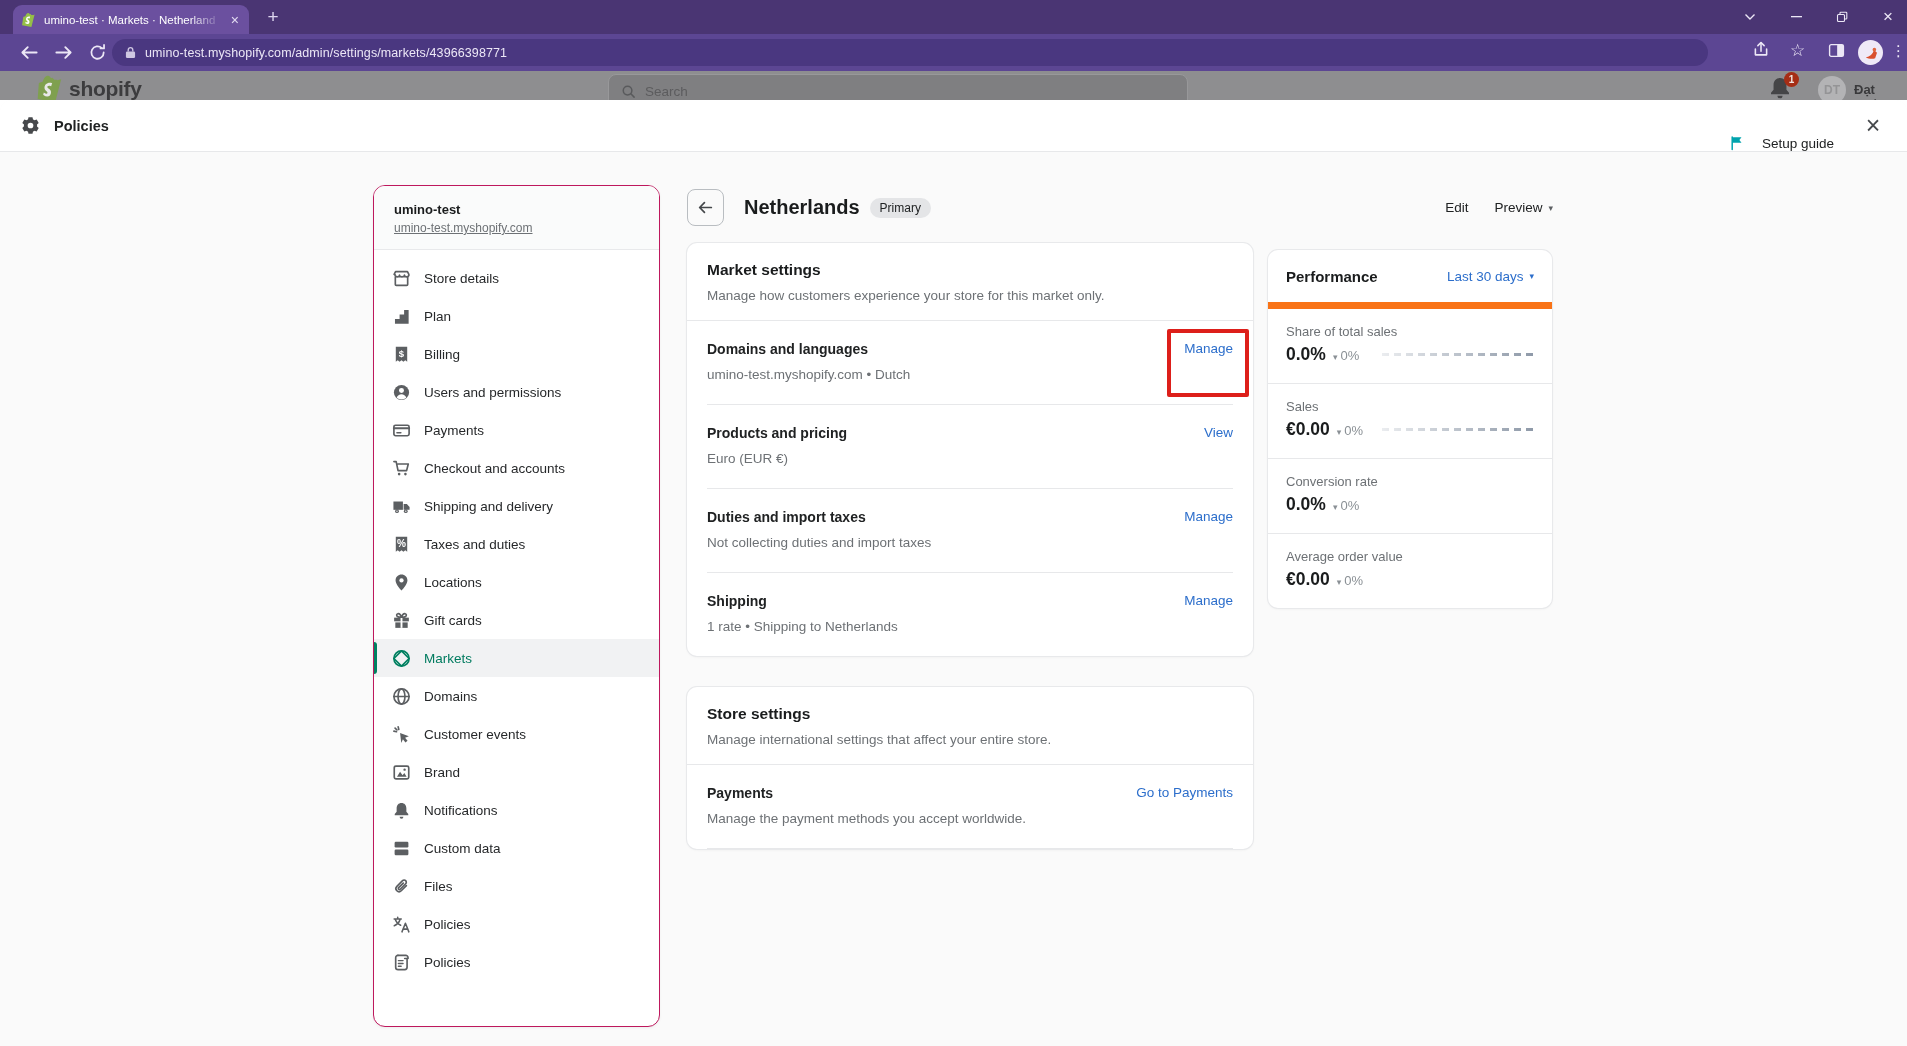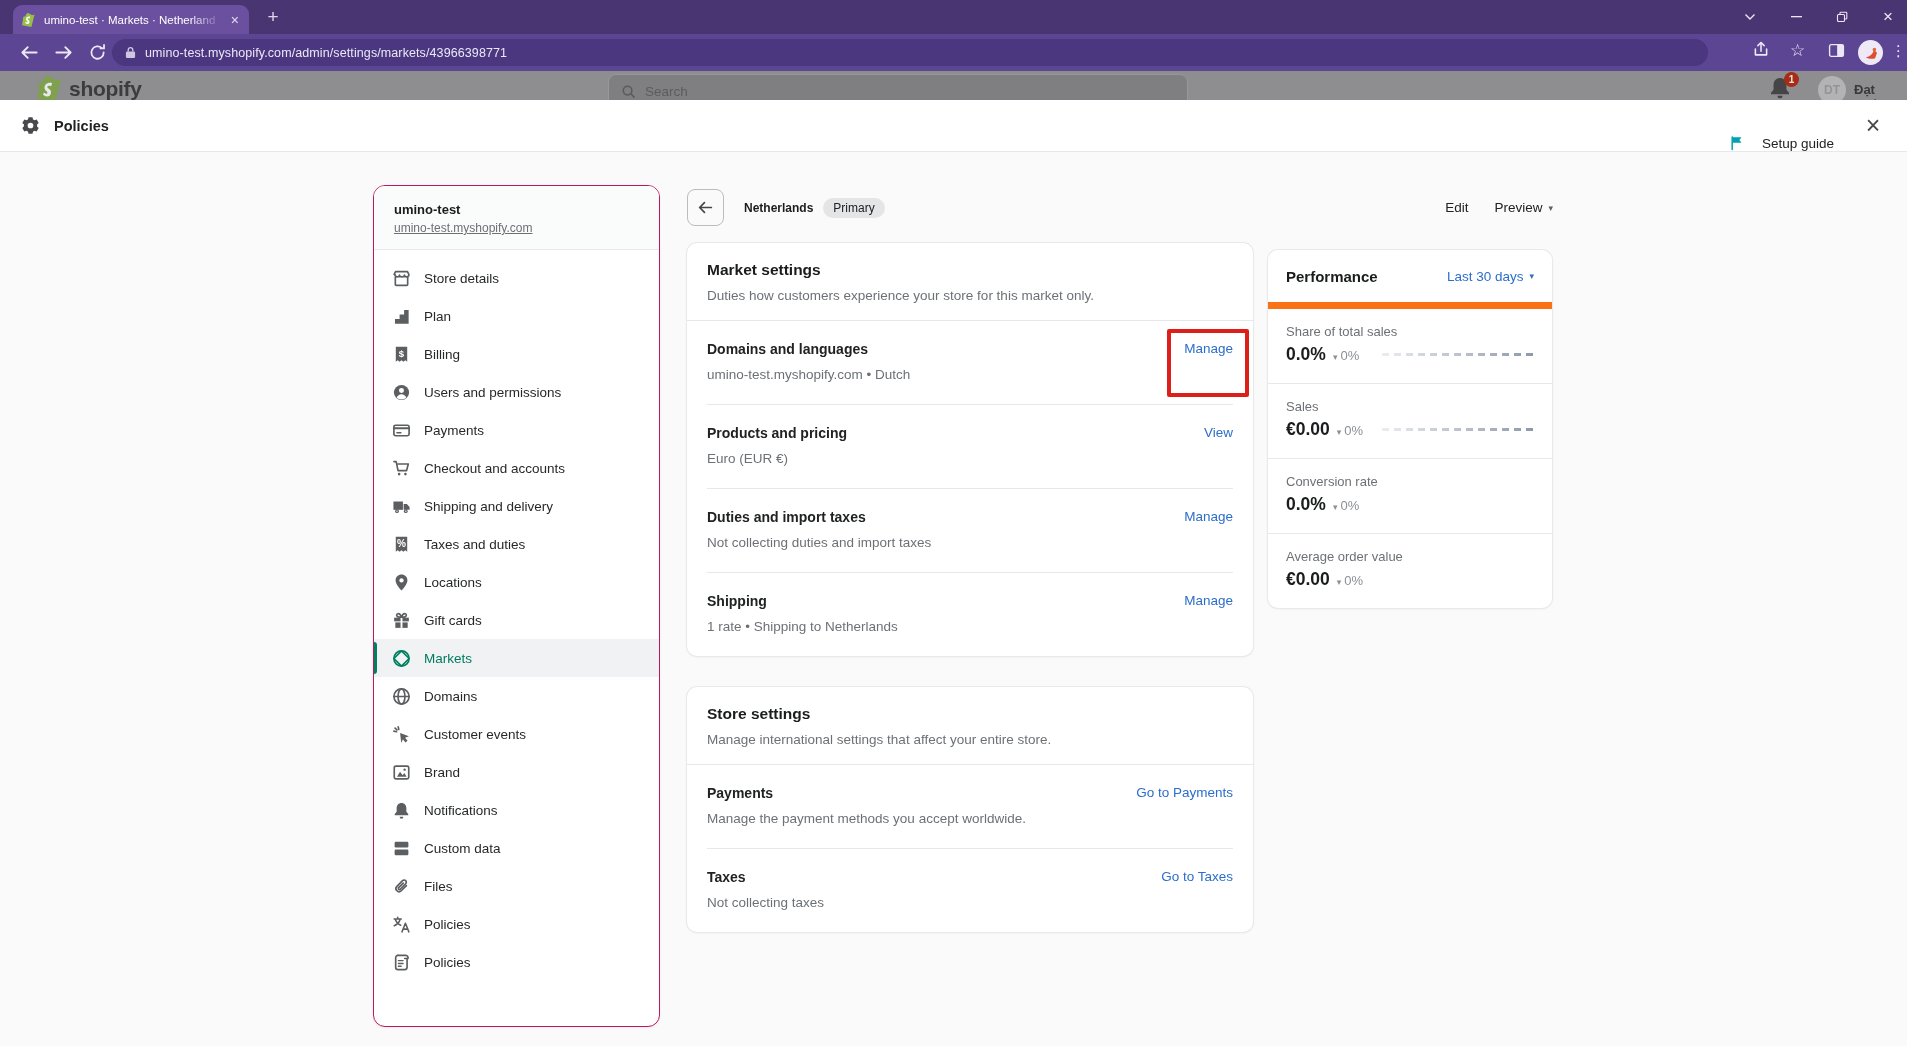--- a/index.html
+++ b/index.html
@@ -62,21 +62,21 @@
        position:relative;cursor:pointer;}
   .side-icon{width:19px;height:19px;color:#5c5f62;flex:0 0 auto;}
   .side-icon svg{width:100%;height:100%;}
   .side-item.selected{background:#f1f2f3;color:#007b5f;font-weight:500;}
   .side-item.selected .side-icon{color:#008060;}
   .side-item.selected::before{content:"";position:absolute;left:0;top:3px;bottom:3px;width:3px;background:#008060;border-radius:0 3px 3px 0;}
   
   .page-titlebar{position:absolute;left:687px;top:89px;width:866px;height:37px;display:flex;align-items:center;}
   .back-btn{width:37px;height:37px;border:1px solid #b9bdc1;border-radius:8px;background:#fafafa;display:flex;
        align-items:center;justify-content:center;cursor:pointer;box-sizing:border-box;}
-  .page-title{margin-left:20px;font-size:12px;font-weight:700;color:#1a1c1d;}
+  .page-title{margin-left:20px;font-size:20px;font-weight:700;color:#1a1c1d;}
   .primary-badge{margin-left:10px;background:#e4e5e7;border-radius:10px;padding:3px 10px;font-size:12px;color:#202223;}
   .title-actions{margin-left:auto;display:flex;align-items:center;gap:26px;}
   .txt-btn{font-size:13.5px;font-weight:500;color:#202223;cursor:pointer;display:flex;align-items:center;gap:6px;}
   .caret{font-size:9px;color:#5c5f62;}
   .settings-card{position:absolute;background:#fff;border-radius:10px;box-shadow:0 0 0 1px #e8e9eb,0 1px 3px rgba(0,0,0,.06);}
   .card-head{padding:18px 20px 17px;border-bottom:1px solid #e7e8ea;}
   .card-title{font-size:15.5px;font-weight:700;color:#1a1c1d;}
   .card-sub{margin-top:9px;font-size:13.5px;color:#6d7175;}
   .card-row{position:relative;padding:20px 20px 22px;}
   .row-head{display:flex;justify-content:space-between;align-items:flex-start;}
@@ -443,21 +443,21 @@
       <span class="txt-btn">
           <span>Preview</span>
           <span class="caret">▾</span>
         </span>
     </div>
   </div>
 
   <div class="settings-card" id="market-card">
     <div class="card-head">
       <div class="card-title">Market settings</div>
-      <div class="card-sub">Duties how customers experience your store for this market only.</div>
+      <div class="card-sub">Manage how customers experience your store for this market only.</div>
     </div>
     <div>
         <div class="card-row">
           <div class="row-head">
             <span class="row-title">Domains and languages</span>
             <a class="row-action">Manage</a>
           </div>
           <div class="row-sub">umino-test.myshopify.com • Dutch</div>
           <div class="annotation-box"></div>
         </div>
@@ -495,27 +495,20 @@
     </div>
     <div>
         <div class="card-row">
           <div class="row-head">
             <span class="row-title">Payments</span>
             <a class="row-action">Go to Payments</a>
           </div>
           <div class="row-sub">Manage the payment methods you accept worldwide.</div>
         </div>
         <div class="row-divider"></div>
-        <div class="card-row">
-          <div class="row-head">
-            <span class="row-title">Taxes</span>
-            <a class="row-action">Go to Taxes</a>
-          </div>
-          <div class="row-sub">Not collecting taxes</div>
-        </div>
       </div>
   </div>
 
   <div class="settings-card" id="perf-card">
     <div class="perf-head">
       <span class="perf-title">Performance</span>
       <span class="perf-range">
         <span>Last 30 days</span>
           <span class="caret">▾</span>
       </span>

